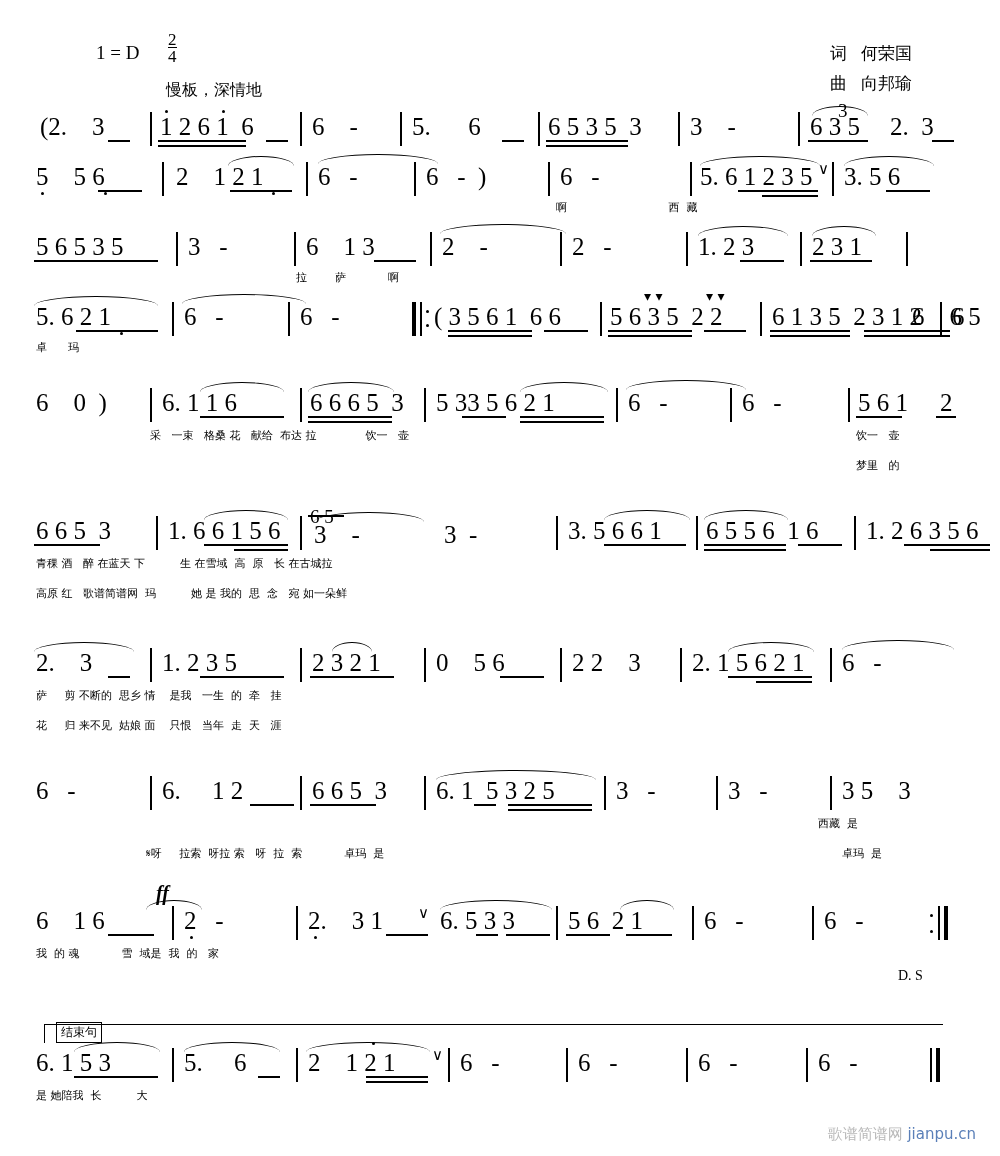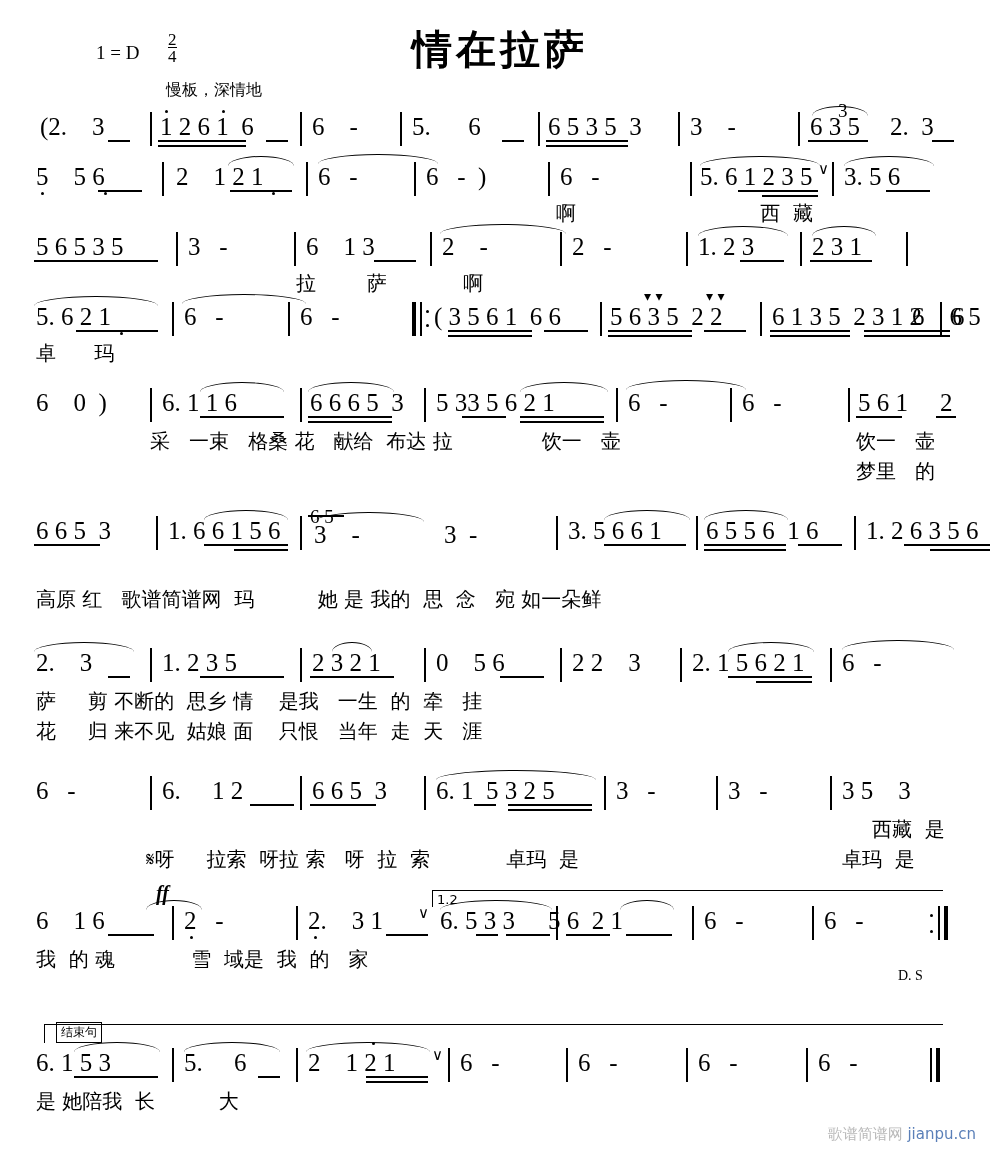--- a/index.html
+++ b/index.html
@@ -44,21 +44,21 @@
     position:absolute;
     font-family:"Liberation Serif",serif;
     font-size:25px;
     line-height:25px;
     white-space:pre;
   }
   .note.small{font-size:19px;}
   .lyr{
     position:absolute;
     font-family:"DejaVu Sans", sans-serif;
-    font-size:20px;
+    font-size:11px;
     white-space:pre;
   }
   .bar{position:absolute;width:1.6px;background:#000;}
   .beam{position:absolute;height:1.7px;background:#000;}
   .slur{position:absolute;border-top:1.7px solid #000;border-radius:50%/100% 100% 0 0;height:9px;}
   .dot{position:absolute;width:3.4px;height:3.4px;background:#000;border-radius:50%;}
   .mark{position:absolute;font-family:"DejaVu Sans",sans-serif;font-size:14px;}
   .markit{position:absolute;font-family:"Liberation Serif",serif;font-style:italic;font-weight:bold;font-size:20px;}
   .vline{position:absolute;font-family:"Liberation Serif",serif;font-size:15px;}
   .volta{position:absolute;border-left:1.6px solid #000;border-top:1.6px solid #000;}
@@ -70,27 +70,34 @@
     font-family:"DejaVu Sans",sans-serif;
   }
   .watermark .blue{color:#5a7fb8;}
   .dsal{position:absolute;font-family:"Liberation Serif",serif;font-size:14px;}
 </style>
 </head>
 <body>
 
 <div class="sheet">
 
-  <div class="title">情在拉萨</div>
   <div class="keysig">1 = D</div>
   <div class="meter">
     <span class="num">2</span>
     <span class="den">4</span>
   </div>
   <div class="tempo">慢板，深情地</div>
+  <div class="credits">
+    <div>
+      <span class="lbl">词</span><span>何荣国</span>
+    </div>
+    <div>
+      <span class="lbl">曲</span><span>向邦瑜</span>
+    </div>
+  </div>
 
   <div class="sys" style="top:112px;height:46px;">
     <div class="note" style="left:40px;top:2px;">(2<span style="position:relative;">.</span>&nbsp;&nbsp;&nbsp;&nbsp;3</div>
     <div class="beam" style="left:108px;top:28px;width:22px;"></div>
     <div class="bar" style="left:150px;top:0px;height:34px;"></div>
     <div class="note" style="left:160px;top:2px;">1 2 6 1&nbsp;&nbsp;6</div>
     <div class="beam" style="left:158px;top:28px;width:88px;"></div>
     <div class="beam" style="left:158px;top:33px;width:88px;"></div>
     <div class="dot" style="left:165px;top:-2px;"></div>
     <div class="dot" style="left:222px;top:-2px;"></div>
@@ -264,20 +271,21 @@
     <div class="bar" style="left:696px;top:0;height:34px;"></div>
     <div class="note" style="left:706px;top:2px;">6 5 5 6&nbsp;&nbsp;1 6</div>
     <div class="beam" style="left:704px;top:28px;width:82px;"></div>
     <div class="beam" style="left:704px;top:33px;width:82px;"></div>
     <div class="beam" style="left:798px;top:28px;width:44px;"></div>
     <div class="slur" style="left:704px;top:-6px;width:84px;"></div>
     <div class="bar" style="left:854px;top:0;height:34px;"></div>
     <div class="note" style="left:866px;top:2px;">1. 2 6 3 5 6</div>
     <div class="beam" style="left:904px;top:28px;width:86px;"></div>
     <div class="beam" style="left:930px;top:33px;width:60px;"></div>
+    <div class="lyr" style="left:36px;top:40px;">青稞 酒   醉 在蓝天 下          生 在雪域  高  原   长 在古城拉</div>
     <div class="lyr" style="left:36px;top:70px;">高原 红   歌谱简谱网  玛          她 是 我的  思  念   宛 如一朵鲜</div>
   </div>
 
   <div class="sys" style="top:648px;height:100px;">
     <div class="note" style="left:36px;top:2px;">2.&nbsp;&nbsp;&nbsp;&nbsp;3</div>
     <div class="beam" style="left:108px;top:28px;width:22px;"></div>
     <div class="slur" style="left:34px;top:-6px;width:100px;"></div>
     <div class="bar" style="left:150px;top:0;height:34px;"></div>
     <div class="note" style="left:162px;top:2px;">1. 2 3 5</div>
     <div class="beam" style="left:200px;top:28px;width:84px;"></div>
@@ -316,46 +324,43 @@
     <div class="beam" style="left:508px;top:28px;width:84px;"></div>
     <div class="beam" style="left:508px;top:33px;width:84px;"></div>
     <div class="slur" style="left:436px;top:-6px;width:160px;"></div>
     <div class="bar" style="left:604px;top:0;height:34px;"></div>
     <div class="note" style="left:616px;top:2px;">3&nbsp;&nbsp;&nbsp;-</div>
     <div class="bar" style="left:716px;top:0;height:34px;"></div>
     <div class="note" style="left:728px;top:2px;">3&nbsp;&nbsp;&nbsp;-</div>
     <div class="bar" style="left:830px;top:0;height:34px;"></div>
     <div class="note" style="left:842px;top:2px;">3 5&nbsp;&nbsp;&nbsp;&nbsp;3</div>
     <div class="lyr" style="left:146px;top:70px;">𝄋呀     拉索  呀拉 索   呀  拉  索            卓玛  是</div>
-    <div class="lyr" style="left:872px;top:40px;">西藏  是</div>
+    <div class="lyr" style="left:818px;top:40px;">西藏  是</div>
     <div class="lyr" style="left:842px;top:70px;">卓玛  是</div>
   </div>
 
   <div class="sys" style="top:882px;height:120px;">
     <div class="markit" style="left:156px;top:0px;">ff</div>
     <div class="slur" style="left:146px;top:18px;width:56px;"></div>
     <div class="note" style="left:36px;top:26px;">6&nbsp;&nbsp;&nbsp;&nbsp;1 6</div>
     <div class="beam" style="left:108px;top:52px;width:46px;"></div>
     <div class="bar" style="left:172px;top:24px;height:34px;"></div>
     <div class="note" style="left:184px;top:26px;">2&nbsp;&nbsp;&nbsp;-</div>
     <div class="dot" style="left:190px;top:54px;"></div>
     <div class="bar" style="left:296px;top:24px;height:34px;"></div>
     <div class="note" style="left:308px;top:26px;">2.&nbsp;&nbsp;&nbsp;&nbsp;3 1</div>
     <div class="beam" style="left:386px;top:52px;width:42px;"></div>
     <div class="dot" style="left:314px;top:54px;"></div>
-    <div class="volta" style="left:432px;top:8px;width:510px;height:16px;">
-      <span>1.2</span>
-    </div>
     <div class="vline" style="left:418px;top:22px;">∨</div>
     <div class="note" style="left:440px;top:26px;font-family:Liberation Serif, serif;">6. 5 3 3</div>
     <div class="beam" style="left:476px;top:52px;width:22px;"></div>
     <div class="beam" style="left:506px;top:52px;width:44px;"></div>
     <div class="slur" style="left:440px;top:18px;width:112px;"></div>
     <div class="bar" style="left:556px;top:24px;height:34px;"></div>
-    <div class="note" style="left:548px;top:26px;text-align:right;">5 6&nbsp;&nbsp;2 1</div>
+    <div class="note" style="left:568px;top:26px;text-align:right;">5 6&nbsp;&nbsp;2 1</div>
     <div class="beam" style="left:566px;top:52px;width:44px;"></div>
     <div class="beam" style="left:626px;top:52px;width:46px;"></div>
     <div class="slur" style="left:620px;top:18px;width:54px;"></div>
     <div class="bar" style="left:692px;top:24px;height:34px;"></div>
     <div class="note" style="left:704px;top:26px;">6&nbsp;&nbsp;&nbsp;-</div>
     <div class="bar" style="left:812px;top:24px;height:34px;"></div>
     <div class="note" style="left:824px;top:26px;">6&nbsp;&nbsp;&nbsp;-</div>
     <div class="dot" style="left:930px;top:32px;"></div>
     <div class="dot" style="left:930px;top:48px;"></div>
     <div class="bar" style="left:938px;top:24px;height:34px;"></div>

